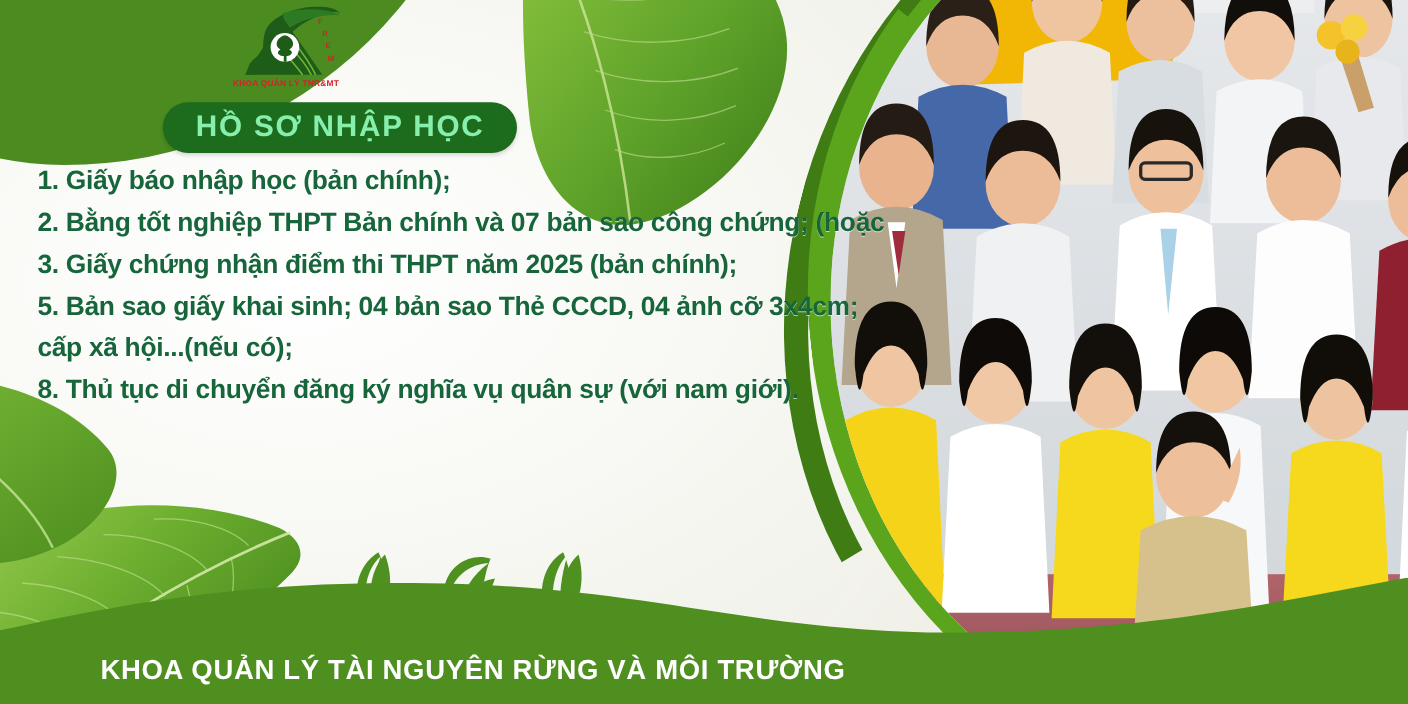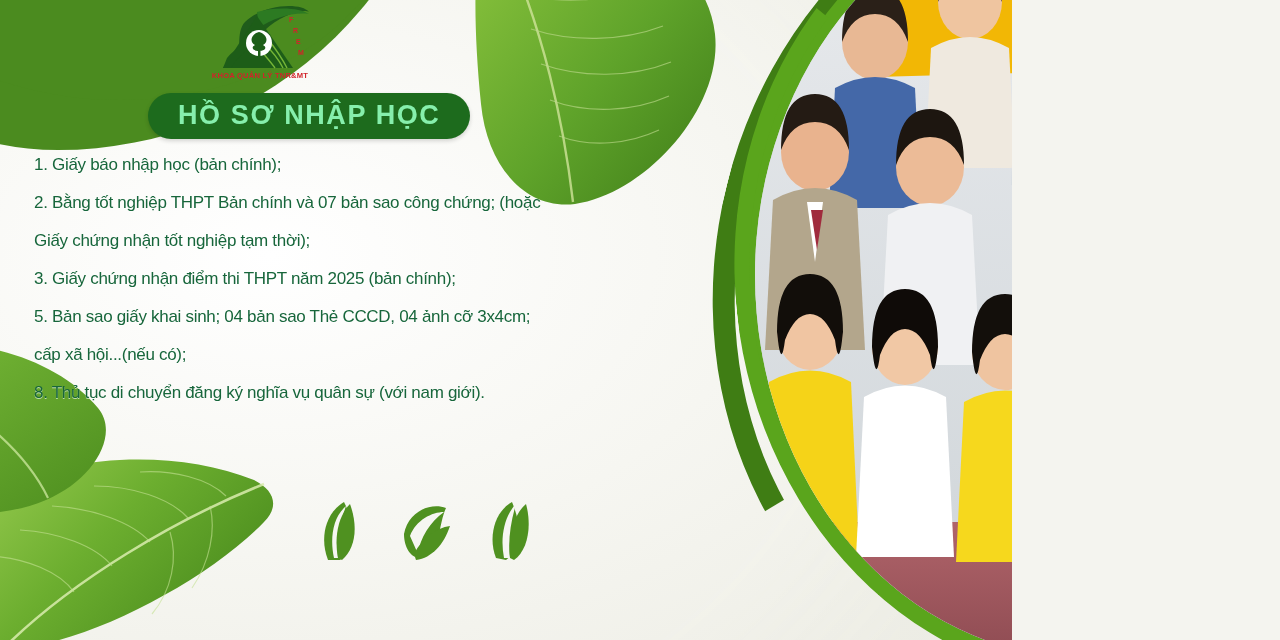--- a/index.html
+++ b/index.html
@@ -5,21 +5,21 @@
   * { margin:0; padding:0; box-sizing:border-box; }
   html,body { width:1280px; height:640px; overflow:hidden; }
   body {
     font-family:"Liberation Sans", sans-serif;
     background:#f4f4ef;
     position:relative;
   }
 
   #poster {
     position:absolute; top:0; left:0;
-    width:1012px; height:640px;
+    width:1280px; height:640px;
     overflow:hidden;
     background:linear-gradient(135deg,#f7f7f2 0%,#f2f2ec 40%,#ecece4 100%);
   }
 
   
   .blob-topleft {
     position:absolute;
     left:-250px; top:-330px;
     width:700px; height:480px;
     background:#4b8b1f;
@@ -104,22 +104,22 @@
   }
 
   
   .list {
     position:absolute;
     left:34px; top:146px;
     width:740px;
   }
   .list-line {
     color:#17663b;
-    font-size:17px;
-    font-weight:normal;
+    font-size:24px;
+    font-weight:bold;
     line-height:38px;
     white-space:nowrap;
     letter-spacing:-0.3px;
     text-shadow:0 1px 0 rgba(255,255,255,.6);
   }
   .list-line.cont { padding-left:0px; }
 
   
   .leaf-row {
     position:absolute;
@@ -378,21 +378,20 @@
 
       <text x="55" y="72" text-anchor="middle" font-family="'Liberation Sans',sans-serif" font-size="7.6" font-weight="bold" fill="#d1232a" letter-spacing="0.2">KHOA QUẢN LÝ TNR&amp;MT</text>
     </svg>
   </div>
 
   <div class="title-pill">HỒ SƠ NHẬP HỌC</div>
 
   <div class="list">
     <div class="list-line">1. Giấy báo nhập học (bản chính);</div>
     <div class="list-line">2. Bằng tốt nghiệp THPT Bản chính và 07 bản sao công chứng; (hoặc</div>
-    <div class="list-line cont">Giấy chứng nhận tốt nghiệp tạm thời);</div>
     <div class="list-line">3. Giấy chứng nhận điểm thi THPT năm 2025 (bản chính);</div>
     <div class="list-line">5. Bản sao giấy khai sinh; 04 bản sao Thẻ CCCD, 04 ảnh cỡ 3x4cm;</div>
     <div class="list-line cont">cấp xã hội...(nếu có);</div>
     <div class="list-line">8. Thủ tục di chuyển đăng ký nghĩa vụ quân sự (với nam giới).</div>
   </div>
 
   <div class="leaf-row">
     <span>
       <svg width="46" height="62" viewBox="0 0 46 62" aria-hidden="true">
         <path d="M10 60 C2 40 6 14 26 2 C38 26 38 48 22 60 Z" fill="#4f9120"></path>
@@ -409,14 +408,20 @@
     </span>
     <span>
       <svg width="46" height="62" viewBox="0 0 46 62" aria-hidden="true">
         <path d="M8 58 C0 38 6 12 24 2 C34 26 34 48 18 60 Z" fill="#4f9120"></path>
         <path d="M16 58 C12 38 16 16 28 4 C22 24 20 42 22 58 Z" fill="#f6f6f1"></path>
         <path d="M22 58 C20 36 26 14 38 4 C44 26 40 50 26 60 Z" fill="#4f9120"></path>
       </svg>
     </span>
   </div>
 
+  <div class="banner">
+    <svg viewBox="0 0 1280 115" preserveAspectRatio="none" aria-hidden="true">
+      <path d="M0 48 C120 22 240 0 420 6 C600 12 700 52 880 50 C1050 48 1160 22 1280 0 L1280 115 L0 115 Z" fill="#4f8f20"></path>
+    </svg>
+    <div class="banner-text">KHOA QUẢN LÝ TÀI NGUYÊN RỪNG VÀ MÔI TRƯỜNG</div>
+  </div>
 
 </div>
 
 </body></html>

